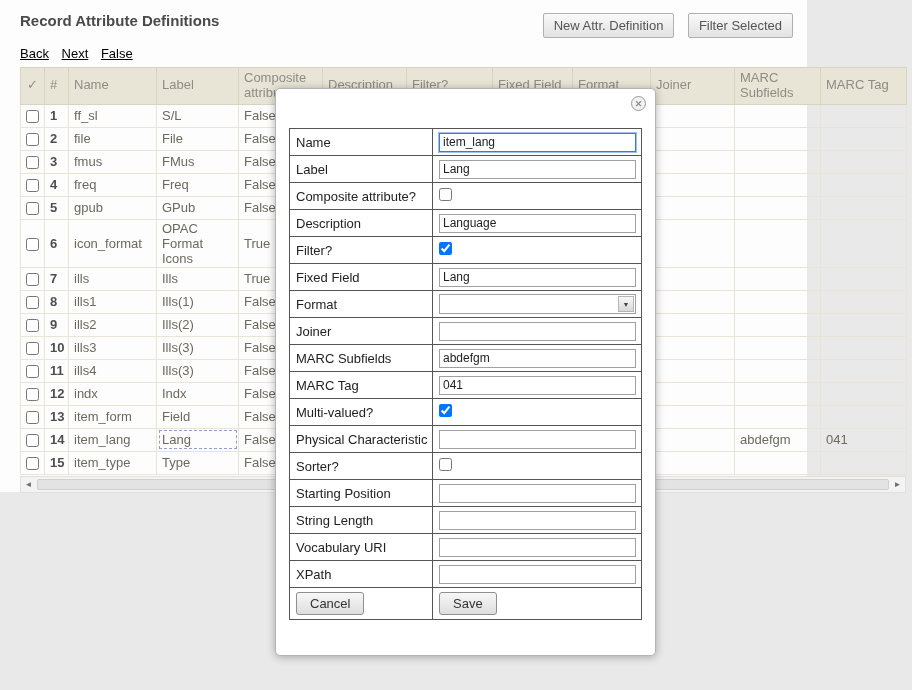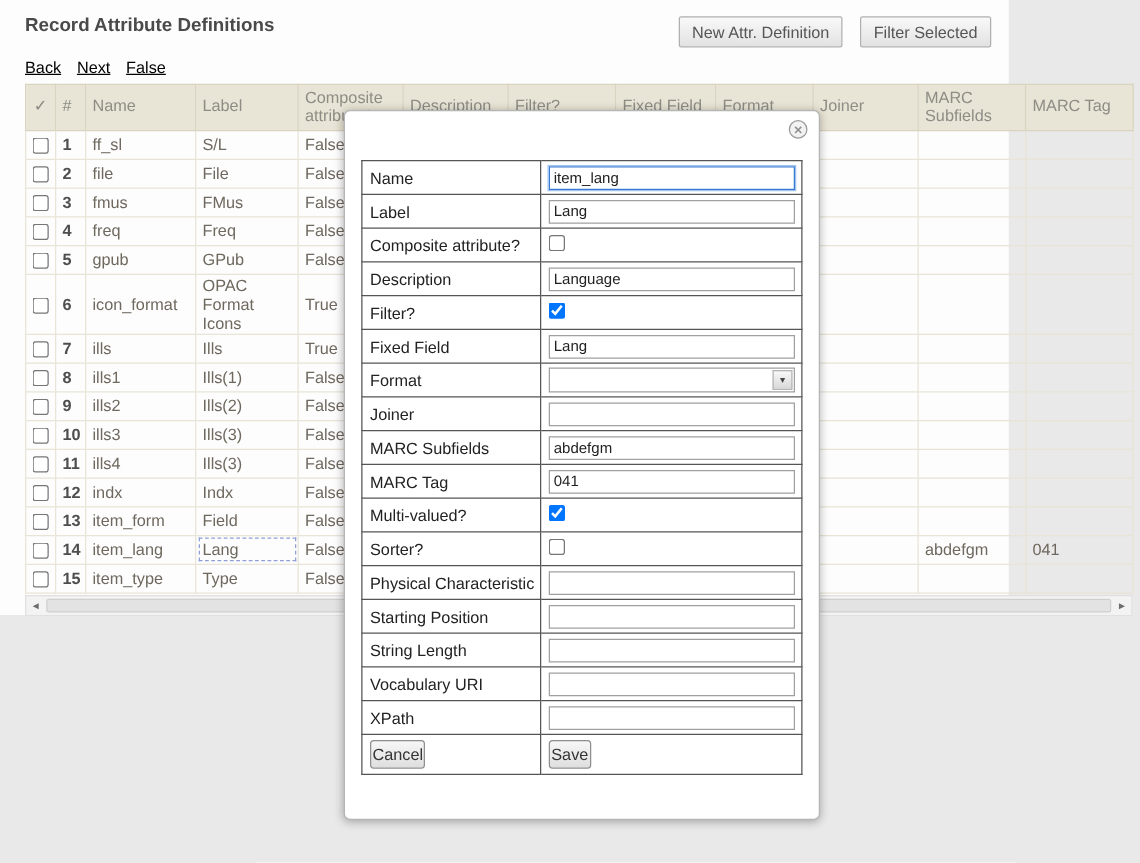--- a/index.html
+++ b/index.html
@@ -100,21 +100,21 @@
   .combo { width:197px; height:20px; border:1px solid #a0a0a0; position:relative; background:#fff; }
   .combo-btn {
     position:absolute; right:1px; top:1px; width:16px; height:16px;
     background:linear-gradient(#f8f8f8,#d8d8d8); border:1px solid #b5b5b5;
     font-size:7px; color:#444; text-align:center; line-height:15px; cursor:pointer;
   }
   .dlg-btn {
     font-family:inherit; font-size:13px; color:#333;
     background:linear-gradient(#f7f7f7,#dedede);
     border:1px solid #8f8f8f; border-radius:3px;
-    padding:3px 1px; cursor:pointer;
+    padding:3px 13px; cursor:pointer;
   }
 </style>
 </head>
 <body>
 
 <div class="content">
   <div class="topbar">
     <h1 class="page-title">Record Attribute Definitions</h1>
     <div class="top-buttons">
       <button class="top-btn">New Attr. Definition</button>
@@ -426,26 +426,26 @@
         </tr>
         <tr>
           <td class="lbl">MARC Tag</td>
           <td class="val"><input type="text" class="txt" value="041" style=""></td>
         </tr>
         <tr>
           <td class="lbl">Multi-valued?</td>
           <td class="val"><input type="checkbox" class="chk" checked="" style=""></td>
         </tr>
         <tr>
+          <td class="lbl">Physical Characteristic</td>
+          <td class="val"><input type="text" class="txt" style=""></td>
+        </tr>
+        <tr>
           <td class="lbl">Sorter?</td>
           <td class="val"><input type="checkbox" class="chk" style=""></td>
-        </tr>
-        <tr>
-          <td class="lbl">Physical Characteristic</td>
-          <td class="val"><input type="text" class="txt" style=""></td>
         </tr>
         <tr>
           <td class="lbl">Starting Position</td>
           <td class="val"><input type="text" class="txt" style=""></td>
         </tr>
         <tr>
           <td class="lbl">String Length</td>
           <td class="val"><input type="text" class="txt" style=""></td>
         </tr>
         <tr>

